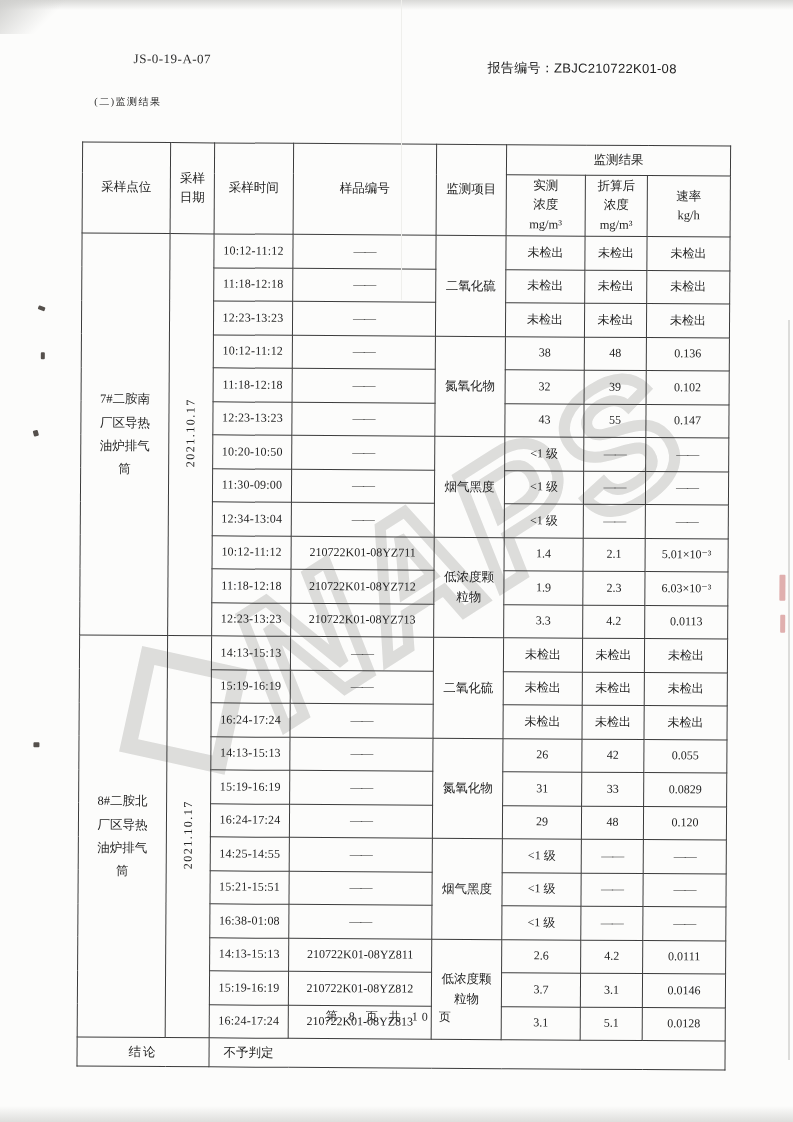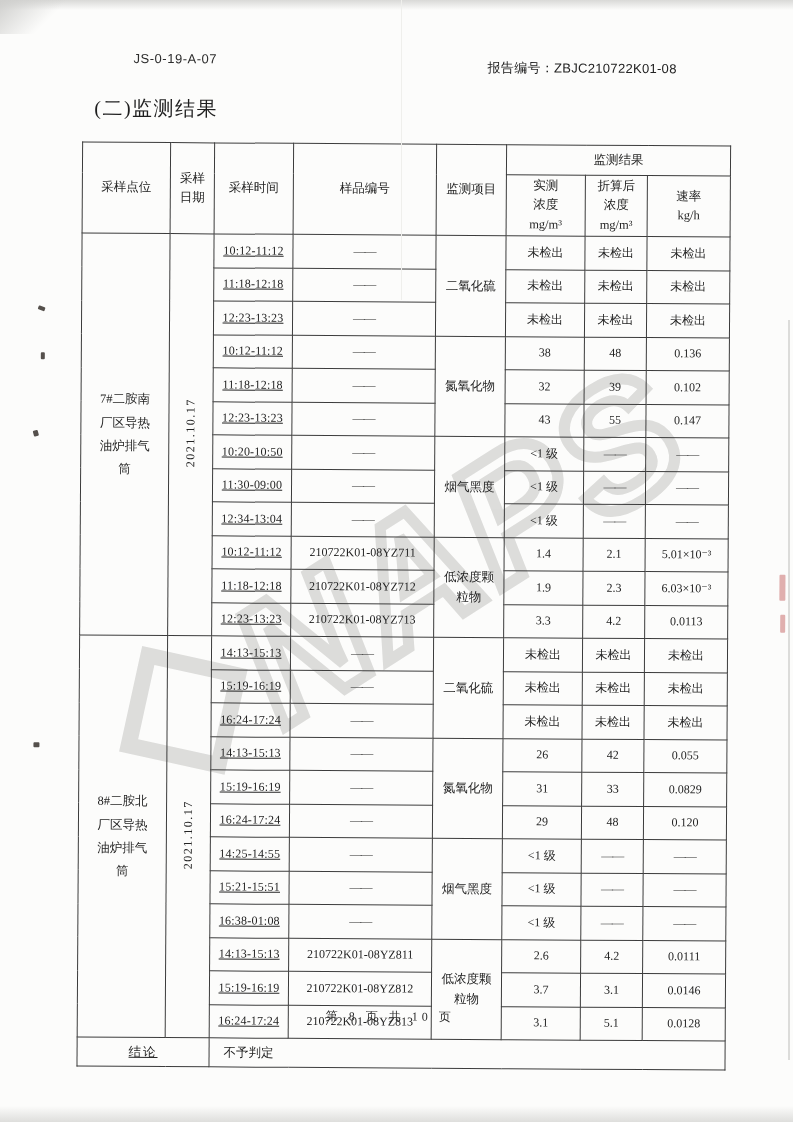--- a/index.html
+++ b/index.html
@@ -27,47 +27,47 @@
 
   .scan-content{position:absolute;left:0;top:0;width:793px;height:1122px;
     transform:rotate(0.35deg);transform-origin:40% 0;}
 
   
   .watermark{position:absolute;left:80px;top:360px;width:640px;height:460px;pointer-events:none;}
 
   
   .doc-header{position:absolute;left:0;top:48px;width:793px;height:30px;}
   .form-code{position:absolute;left:134px;top:4px;
-    font-family:Liberation Sans, sans-serif;
+    font-family:Liberation Serif, serif;
     font-size:13px;letter-spacing:.5px;color:#2c2c2c;}
   .report-no{position:absolute;left:488px;top:10px;
     font-family:"Liberation Sans","DejaVu Sans",sans-serif;
     font-size:13px;letter-spacing:.3px;color:#222;}
 
   .section-title{position:absolute;left:95px;top:96px;
-    font-size:20px;letter-spacing:1.5px;color:#1e1e1e;}
+    font-size:10px;letter-spacing:1.5px;color:#1e1e1e;}
 
   
   table.mon{position:absolute;left:83px;top:143px;width:648px;
     border-collapse:collapse;table-layout:fixed;
     font-size:12px;color:#242424;}
   table.mon td{border:1px solid #3c3c3c;text-align:center;vertical-align:middle;
     padding:1px 2px;overflow:hidden;}
   thead td{white-space:pre-line;line-height:1.55;font-size:12.5px;}
   .h-group{height:30px;}
   .h-sub td{height:56px;}
   .point-cell{white-space:pre-line;line-height:1.85;font-size:12.5px;}
   .date-cell span{display:inline-block;writing-mode:vertical-rl;transform:rotate(180deg);
     letter-spacing:1.5px;font-size:12px;}
   .item-cell{white-space:pre-line;line-height:1.6;font-size:12.5px;margin-left:47px;}
-  .time-cell{height:30.5px;letter-spacing:.2px;text-decoration:underline;}
+  .time-cell{height:30.5px;letter-spacing:.2px;}
   .dash{letter-spacing:-1px;}
   .concl-row td{height:26px;}
   .concl-value{text-align:left !important;padding-left:14px !important;font-size:12.5px;}
-  .concl-label{font-size:12.5px;letter-spacing:2px;text-decoration:underline;}
+  .concl-label{font-size:12.5px;letter-spacing:2px;}
 
   .page-footer{position:absolute;left:0;top:1008px;width:793px;text-align:center;
     font-size:12px;letter-spacing:4px;color:#2b2b2b;}
 </style>
 </head>
 <body>
 
 <div class="paper">
 
   <div class="scan-content">

